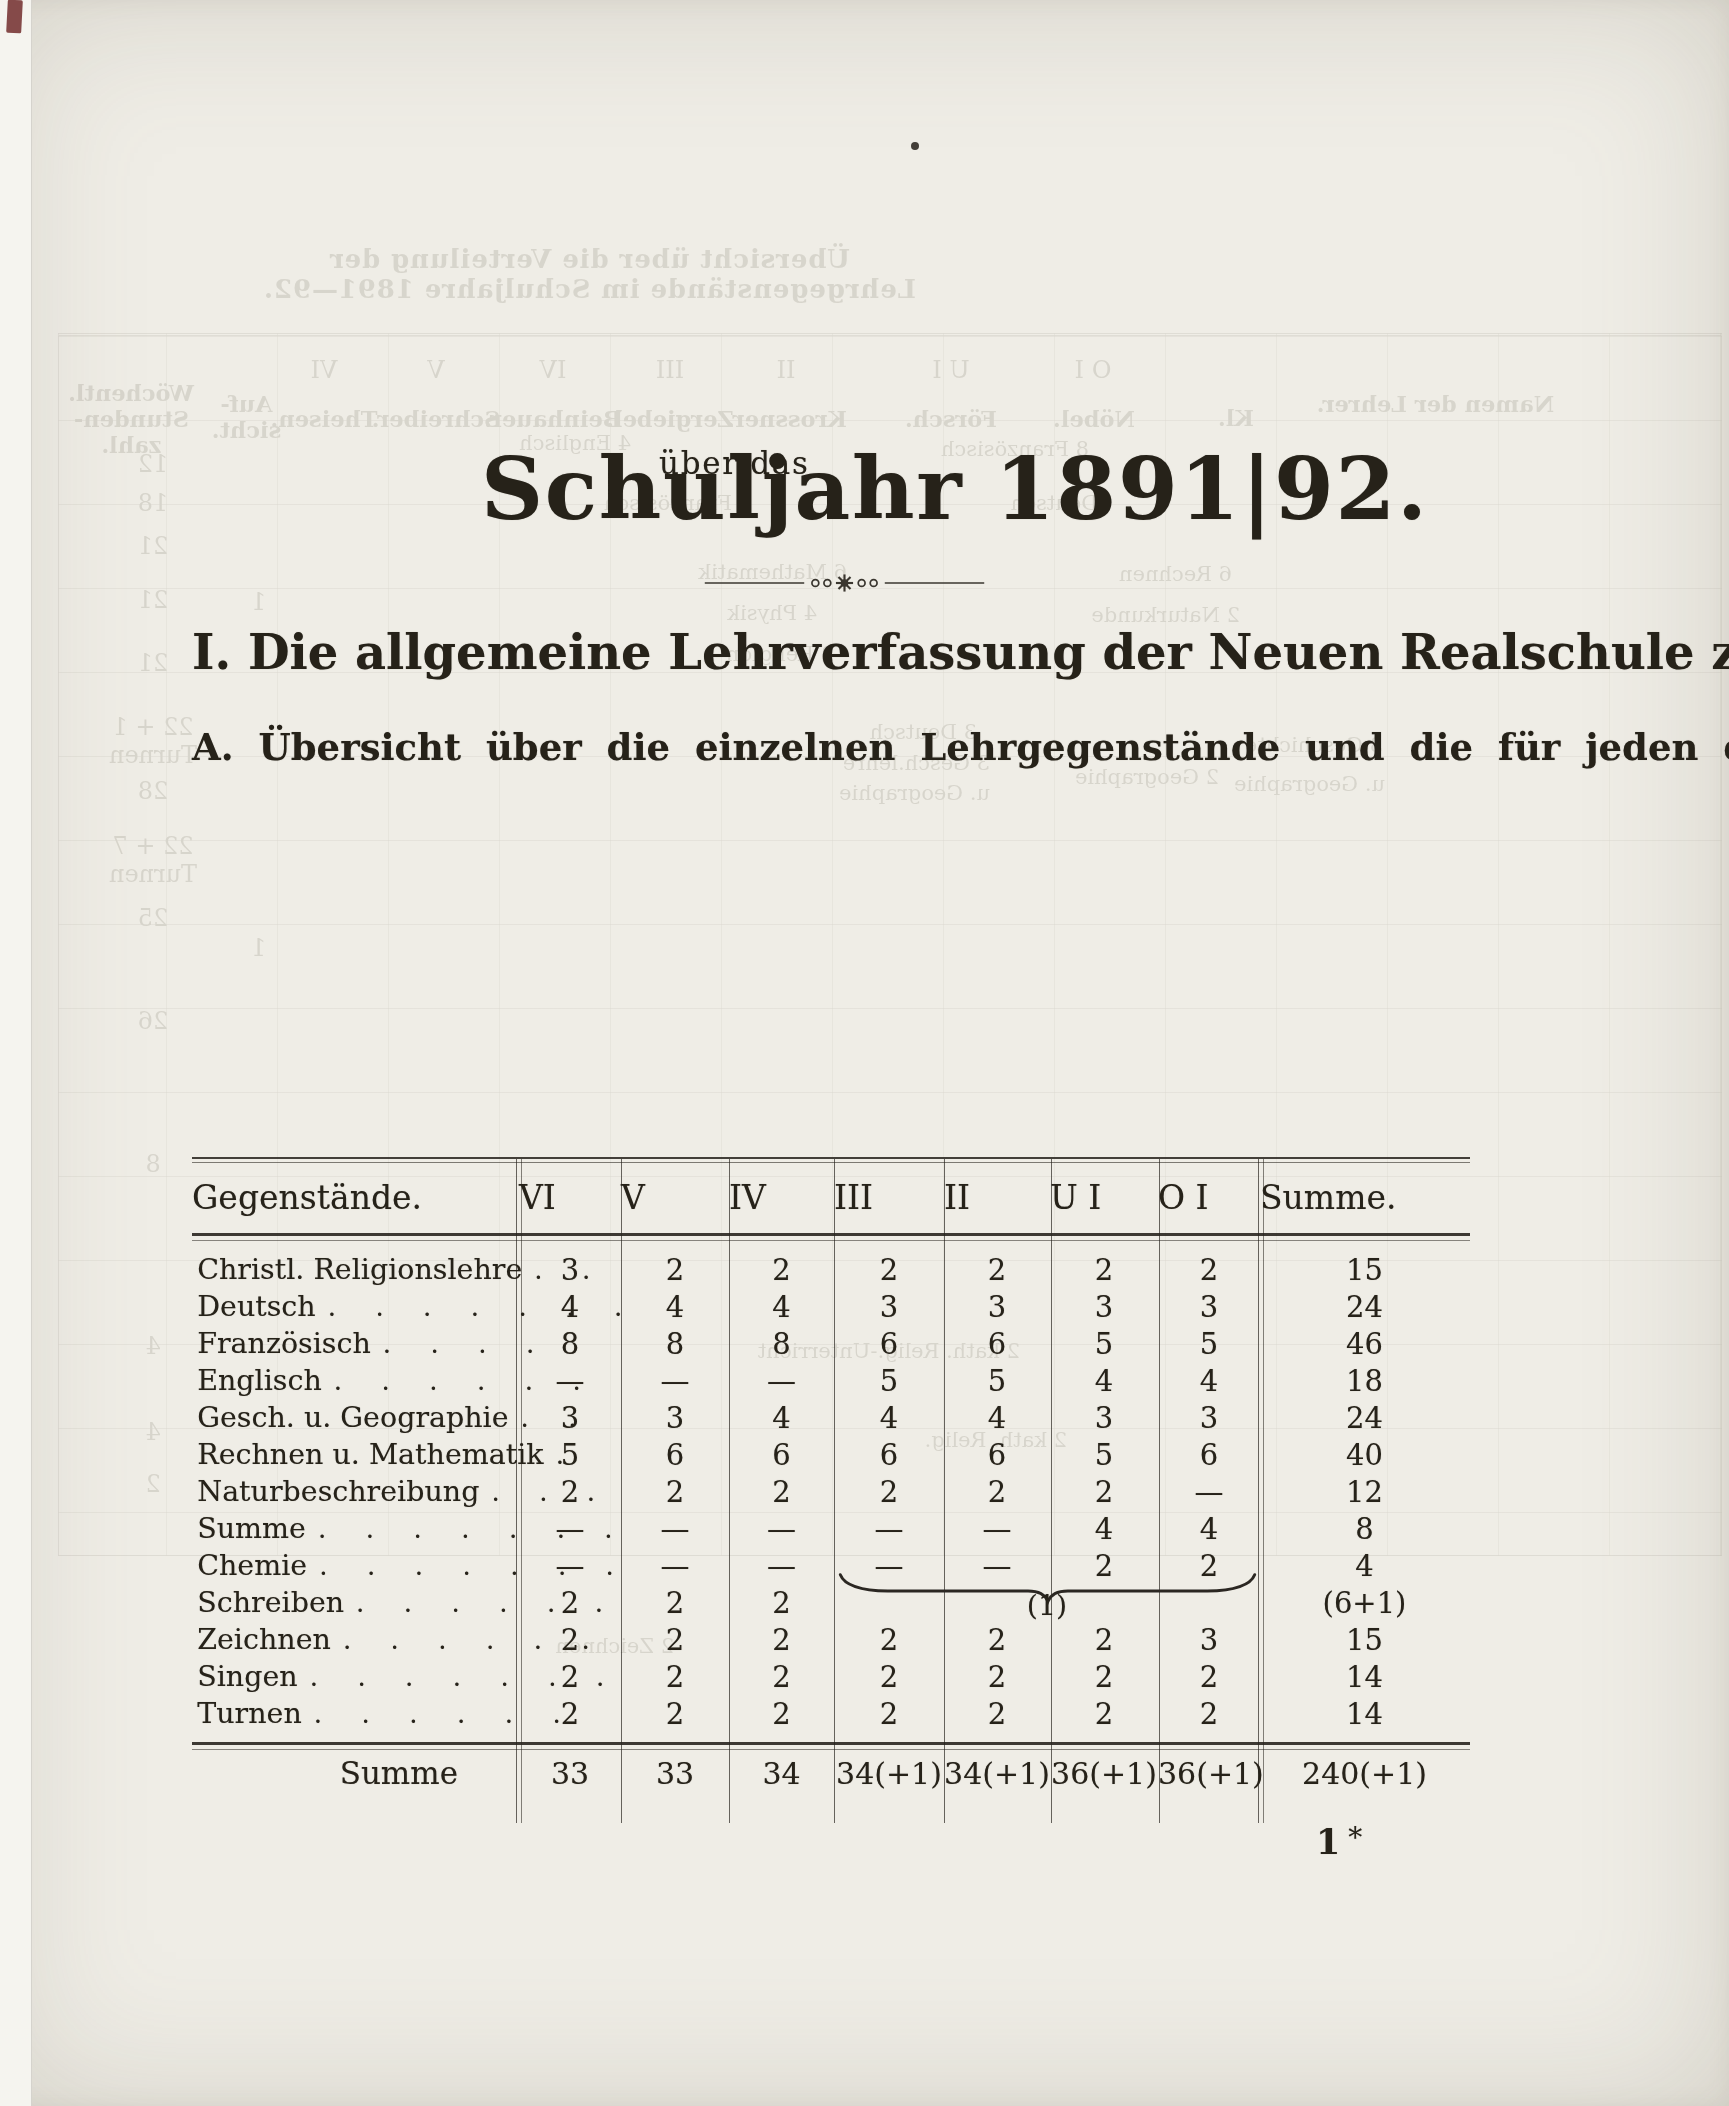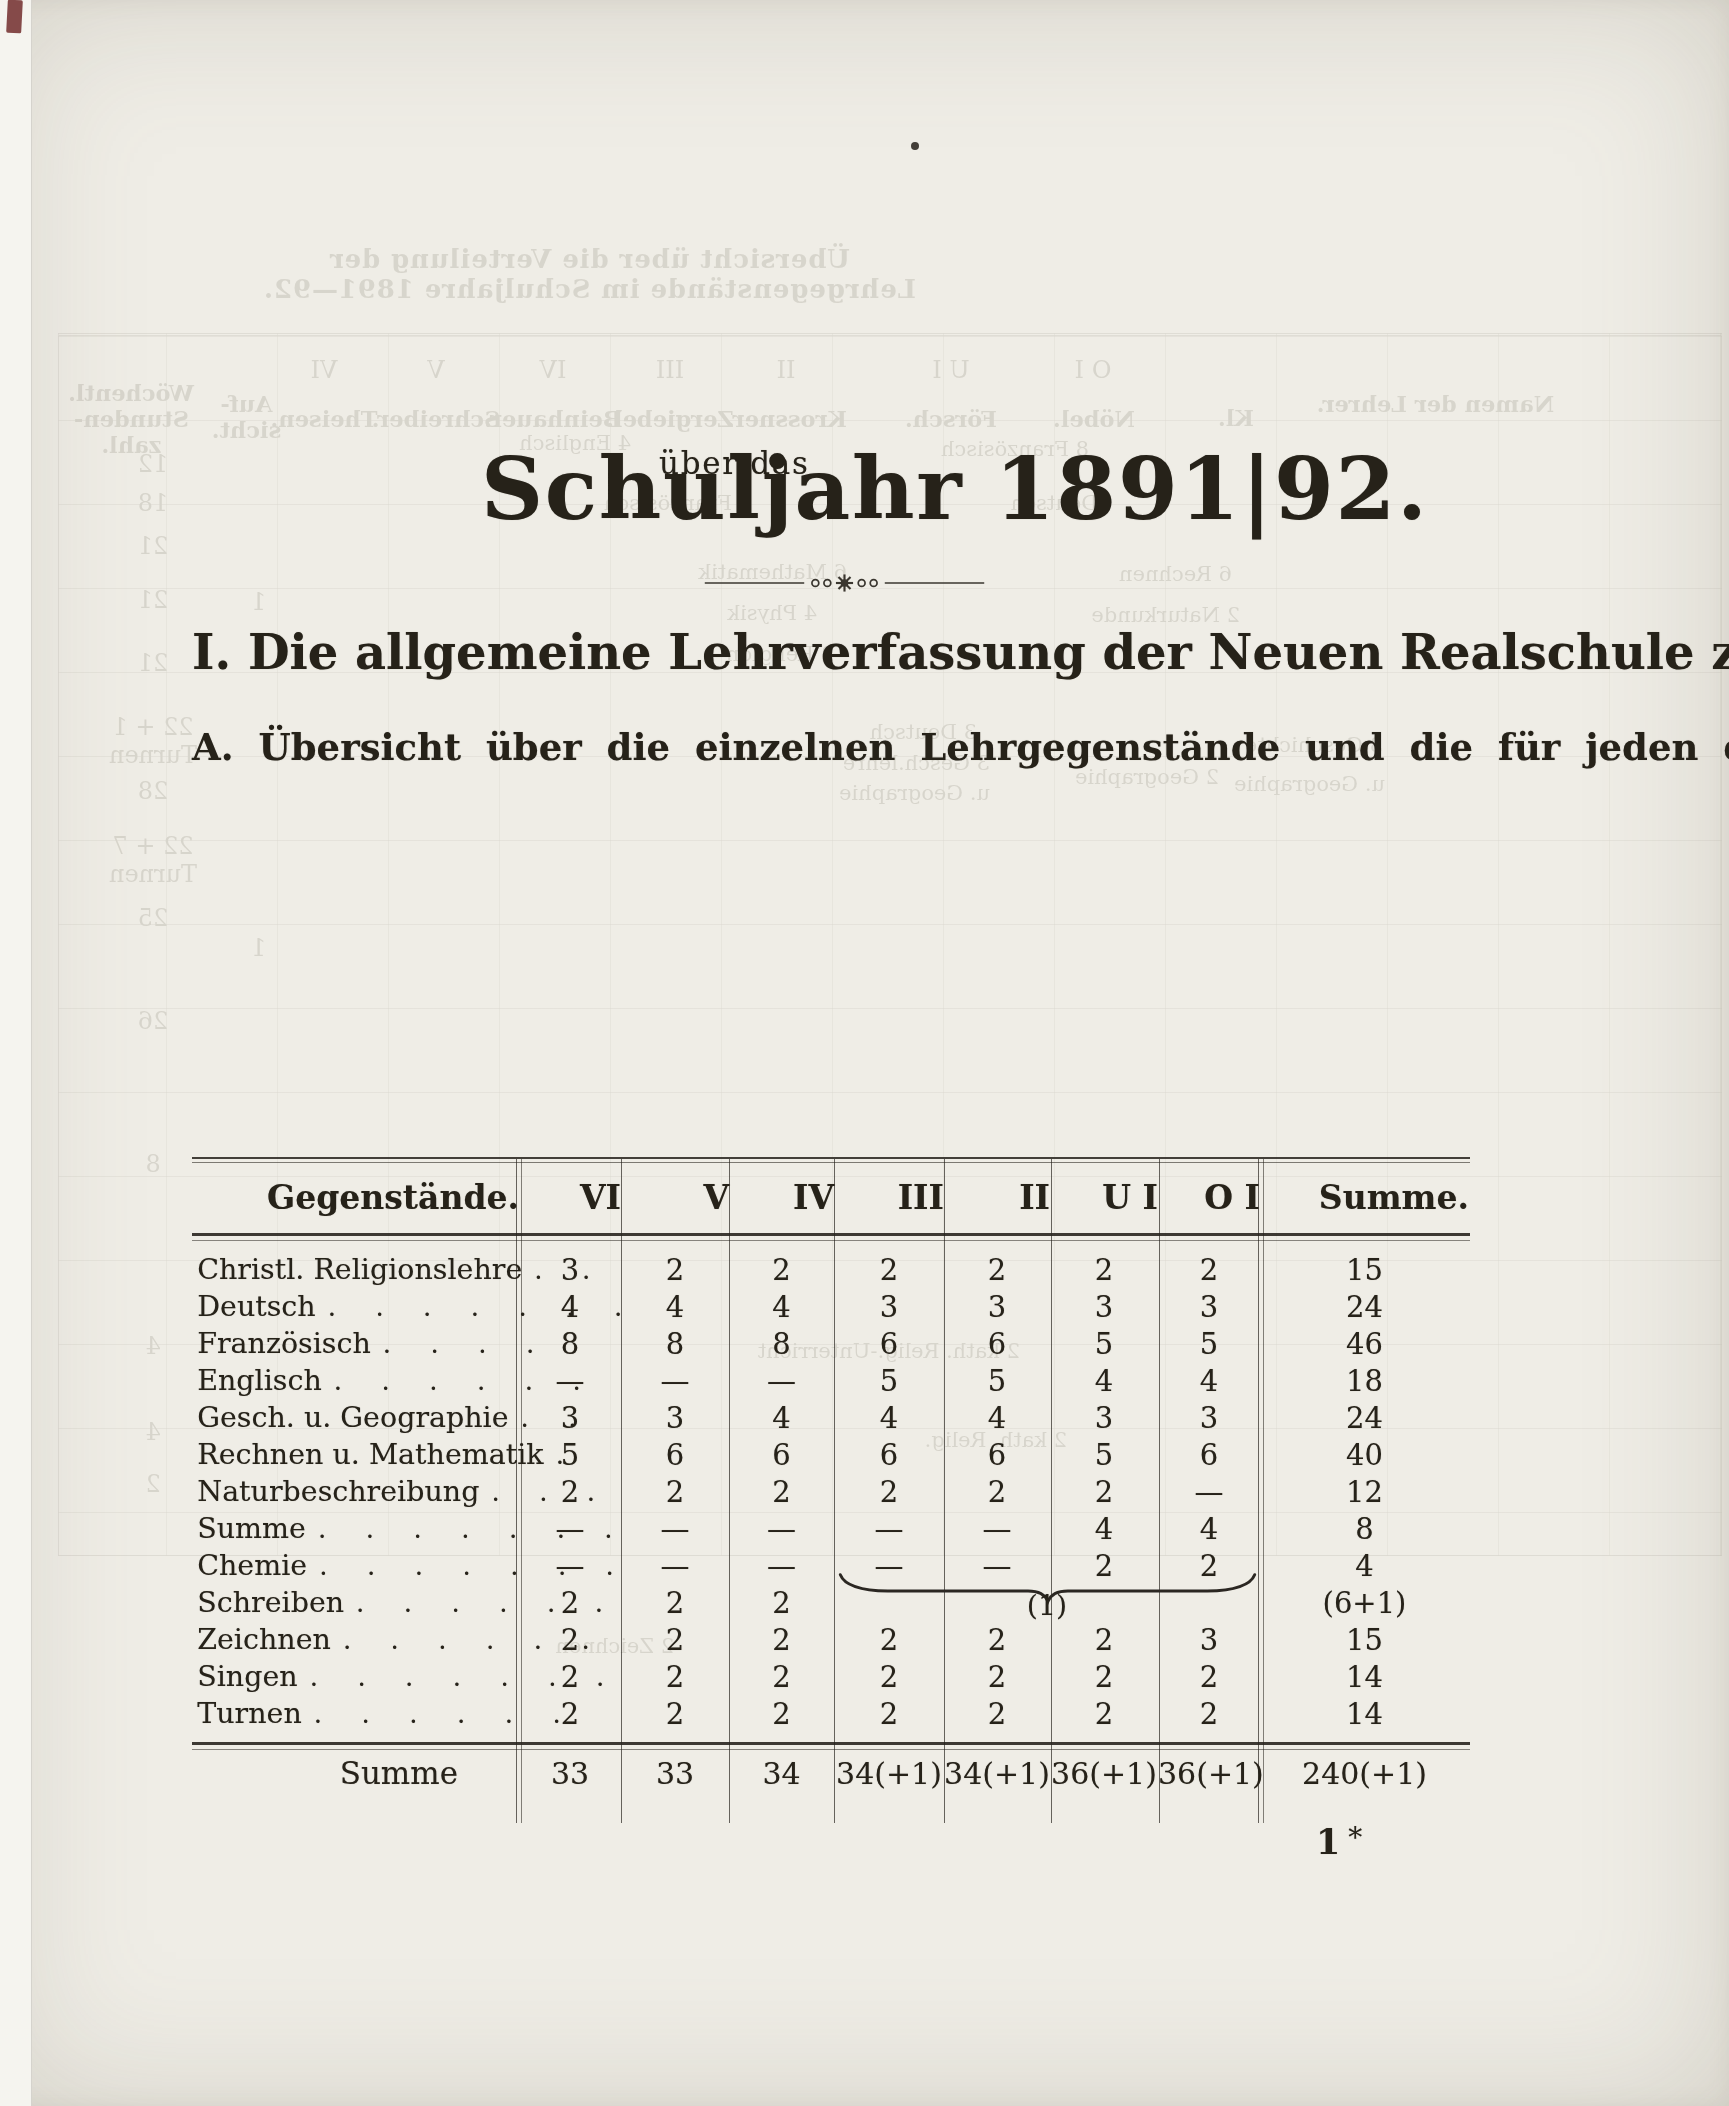--- a/index.html
+++ b/index.html
@@ -43,21 +43,21 @@
   
   .maintable{left:192px;top:1157px;width:1278px;height:692px;}
   .rule{position:absolute;left:0;width:1278px;}
   .hr-top{top:0;height:2.6px;border-top:2.6px solid rgba(30,26,20,.82);border-bottom:0.9px solid rgba(30,26,20,.55);}
   .hr-head{top:76px;height:3.5px;border-top:3.5px solid rgba(30,26,20,.85);border-bottom:1.7px solid rgba(30,26,20,.5);}
   .hr-sum{top:585px;height:3.5px;border-top:3.5px solid rgba(30,26,20,.85);border-bottom:0.9px solid rgba(30,26,20,.5);}
   .vl{position:absolute;top:1.7px;height:664px;border-left:1.7px solid rgba(36,32,26,.68);}
   .vl.d2{width:4.3px;border-left:1.7px solid rgba(36,32,26,.68);border-right:1.7px solid rgba(36,32,26,.55);}
   .grid9{display:grid;grid-template-columns:327px 102px 108px 105px 110px 106px 108px 102px 209px;align-items:center;}
   .thead{position:absolute;top:7px;left:0;width:1278px;height:66px;}
-  .thead .hcell{font-size:33px;font-weight:bold;text-align:right;}
+  .thead .hcell{font-size:33px;font-weight:normal;text-align:left;}
   .tbody{position:absolute;top:94px;left:0;width:1278px;}
   .trow{height:37px;}
   .trow .c{font-size:29px;text-align:center;}
   .trow .lab{font-size:28.5px;text-align:left;padding-left:5.2px;white-space:nowrap;}
   .leader{letter-spacing:15.6px;margin-left:12px;font-size:26px;}
   .bracecell{position:relative;height:37px;}
   .bracecell svg{position:absolute;left:1.7px;top:-13px;}
   .bracecell .note{position:absolute;left:0;width:100%;text-align:center;top:5.2px;font-size:28.5px;}
   .tsum{position:absolute;top:595px;left:0;width:1278px;height:42px;}
   .tsum .c{font-size:30px;text-align:center;}

